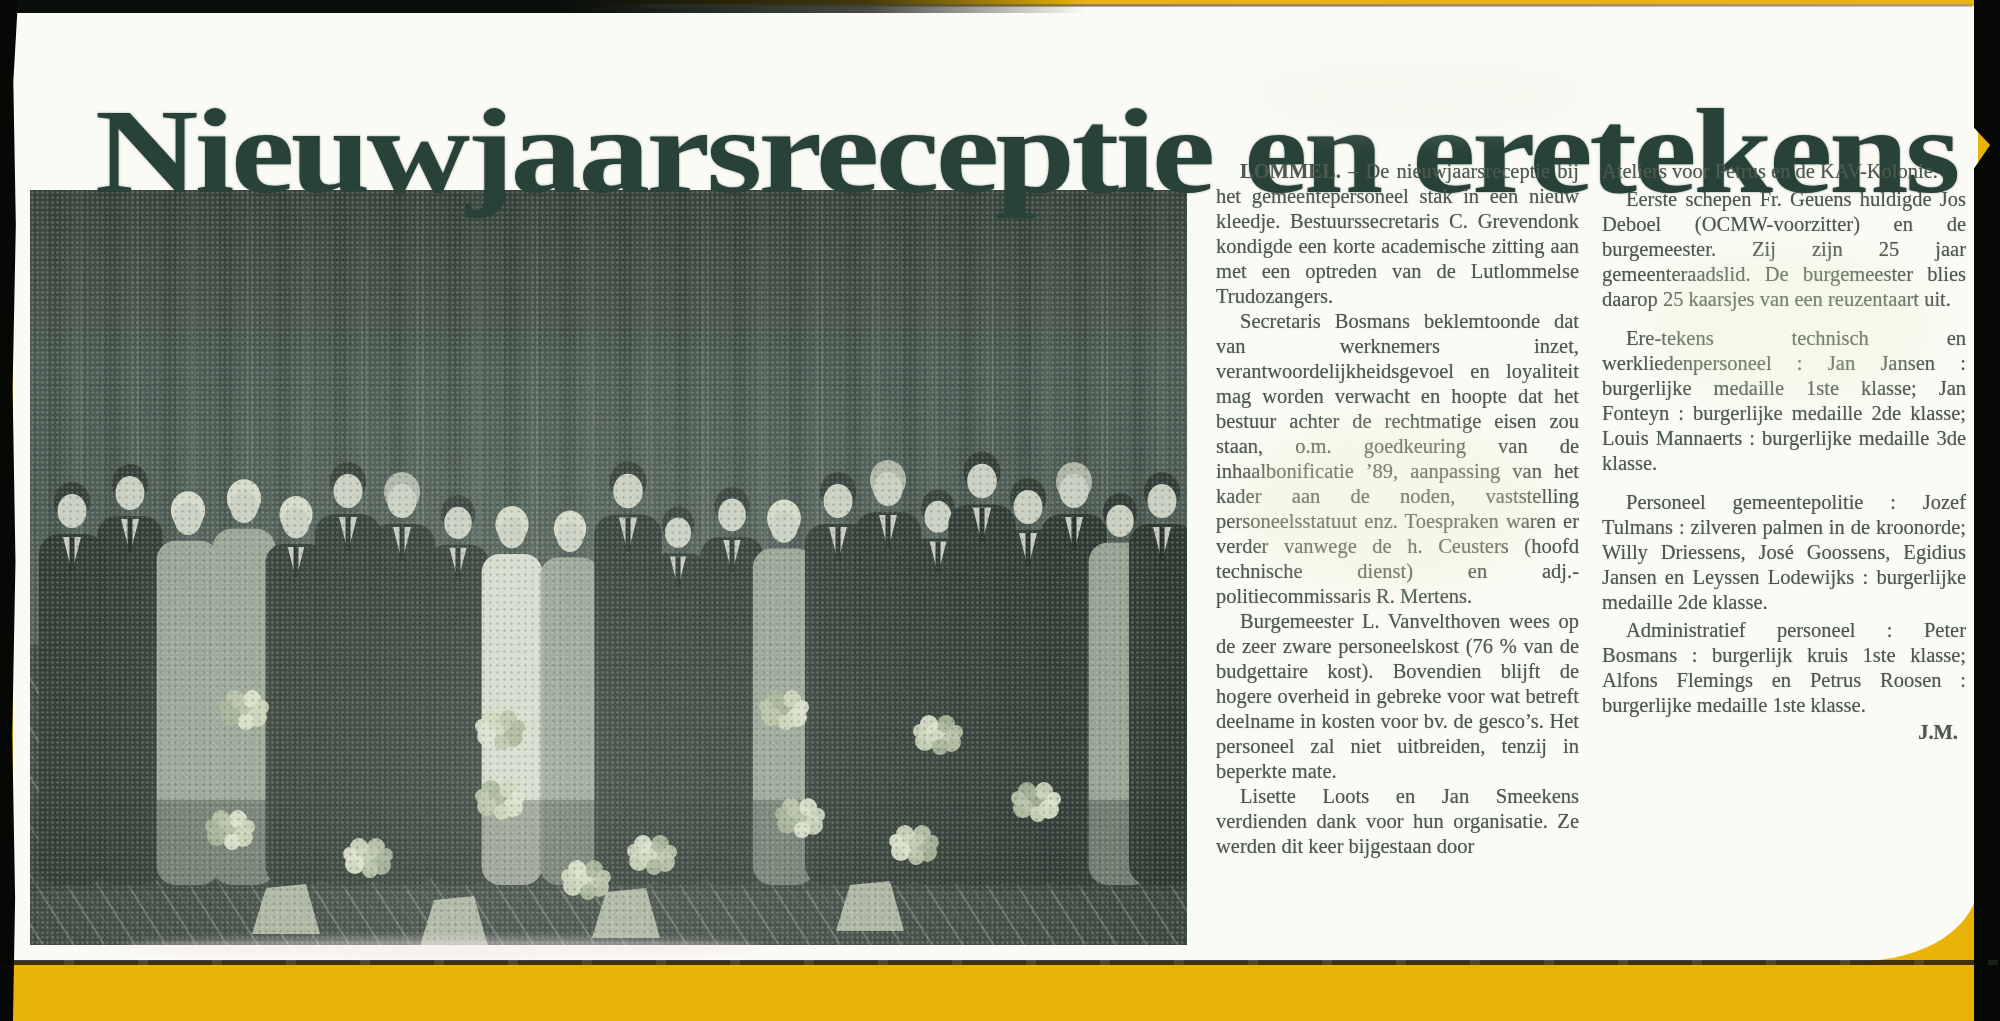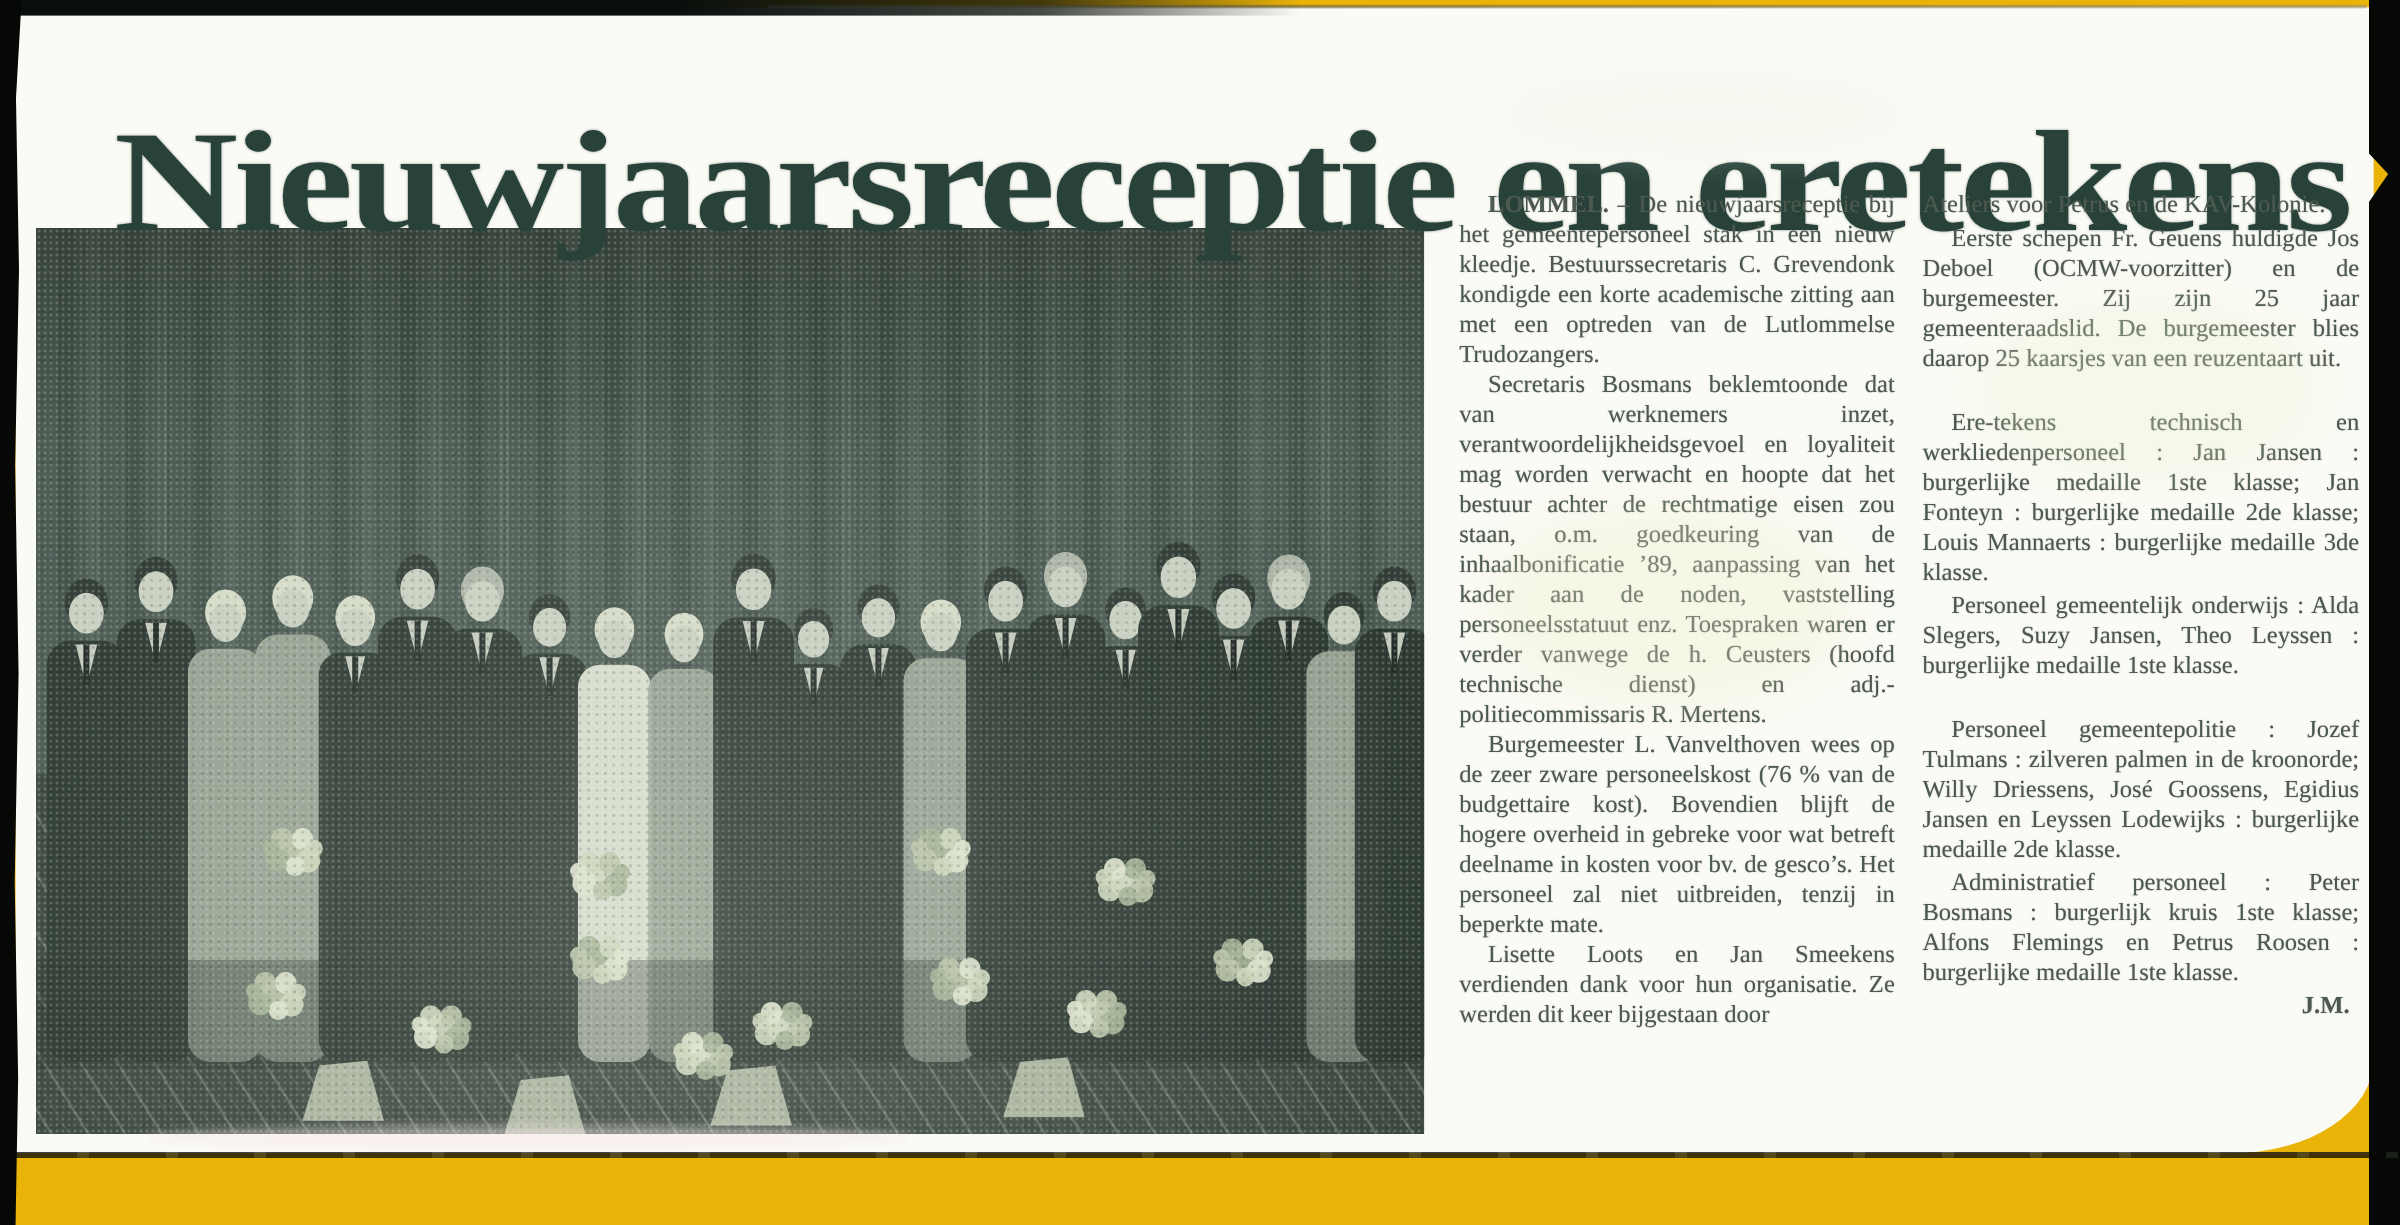--- a/index.html
+++ b/index.html
@@ -31,21 +31,21 @@
                              radial-gradient(rgba(20,30,24,.18) 1px, rgba(0,0,0,0) 1.5px);
             background-size:5px 5px,7px 7px;background-position:0 0,2px 3px;}
   
   .col{position:absolute;top:159px;z-index:3;font-size:20.5px;line-height:25px;color:#4d594f;
        text-align:justify;text-shadow:0 0 1px rgba(77,89,79,.55);}
   .col-1{left:1216px;width:363px;}
   .col-2{left:1602px;width:364px;}
   .col p{margin:0;text-indent:24px;}
   .col p.np{text-indent:0;}
   .col p.mt-sm{margin-top:3px;}
-  .col p.mt-md{margin-top:28px;}
+  .col p.mt-md{margin-top:14px;}
   .byline{font-weight:bold;text-align:right;text-indent:0 !important;margin-top:2px !important;padding-right:8px;}
   .dateline{font-weight:bold;}
   
   .tint{position:absolute;border-radius:50%;filter:blur(14px);pointer-events:none;z-index:4;}
   .tint-1{left:1240px;top:420px;width:300px;height:170px;background:rgba(240,238,202,.30);}
   .tint-2{left:1650px;top:250px;width:280px;height:150px;background:rgba(235,240,205,.28);}
   .tint-3{left:1250px;top:60px;width:340px;height:70px;background:rgba(228,240,226,.28);}
   .tint-4{left:120px;top:938px;width:640px;height:20px;background:rgba(243,228,233,.45);filter:blur(4px);}
 </style>
 </head>
@@ -363,21 +363,20 @@
     <p><b class="dateline">LOMMEL.</b> <span>– De nieuwjaarsreceptie bij het gemeentepersoneel stak in een nieuw kleedje. Bestuurssecretaris C. Grevendonk kondigde een korte academische zitting aan met een optreden van de Lutlommelse Trudozangers.</span></p>
     <p>Secretaris Bosmans beklemtoonde dat van werknemers inzet, verantwoordelijkheidsgevoel en loyaliteit mag worden verwacht en hoopte dat het bestuur achter de rechtmatige eisen zou staan, o.m. goedkeuring van de inhaalbonificatie ’89, aanpassing van het kader aan de noden, vaststelling personeelsstatuut enz. Toespraken waren er verder vanwege de h. Ceusters (hoofd technische dienst) en adj.-politiecommissaris R. Mertens.</p>
     <p>Burgemeester L. Vanvelthoven wees op de zeer zware personeelskost (76 % van de budgettaire kost). Bovendien blijft de hogere overheid in gebreke voor wat betreft deelname in kosten voor bv. de gesco’s. Het personeel zal niet uitbreiden, tenzij in beperkte mate.</p>
     <p>Lisette Loots en Jan Smeekens verdienden dank voor hun organisatie. Ze werden dit keer bijgestaan door</p>
   </div>
 
   <div class="col col-2">
     <p class="np">Ateliers voor Petrus en de KAV-Kolonie.</p>
     <p class="mt-sm">Eerste schepen Fr. Geuens huldigde Jos Deboel (OCMW-voorzitter) en de burgemeester. Zij zijn 25 jaar gemeenteraadslid. De burgemeester blies daarop 25 kaarsjes van een reuzentaart uit.</p>
     <p class="mt-md">Ere-tekens technisch en werkliedenpersoneel : Jan Jansen : burgerlijke medaille 1ste klasse; Jan Fonteyn : burgerlijke medaille 2de klasse; Louis Mannaerts : burgerlijke medaille 3de klasse.</p>
-    <p class="mt-sm">Personeel gemeentelijk onderwijs : Alda Slegers, Suzy Jansen, Theo Leyssen : burgerlijke medaille 1ste klasse.</p>
     <p class="mt-md">Personeel gemeentepolitie : Jozef Tulmans : zilveren palmen in de kroonorde; Willy Driessens, José Goossens, Egidius Jansen en Leyssen Lodewijks : burgerlijke medaille 2de klasse.</p>
     <p class="mt-sm">Administratief personeel : Peter Bosmans : burgerlijk kruis 1ste klasse; Alfons Flemings en Petrus Roosen : burgerlijke medaille 1ste klasse.</p>
     <p class="byline">J.M.</p>
   </div>
 
   <div class="tint tint-1"></div>
   <div class="tint tint-2"></div>
   <div class="tint tint-3"></div>
   <div class="tint tint-4"></div>
 

